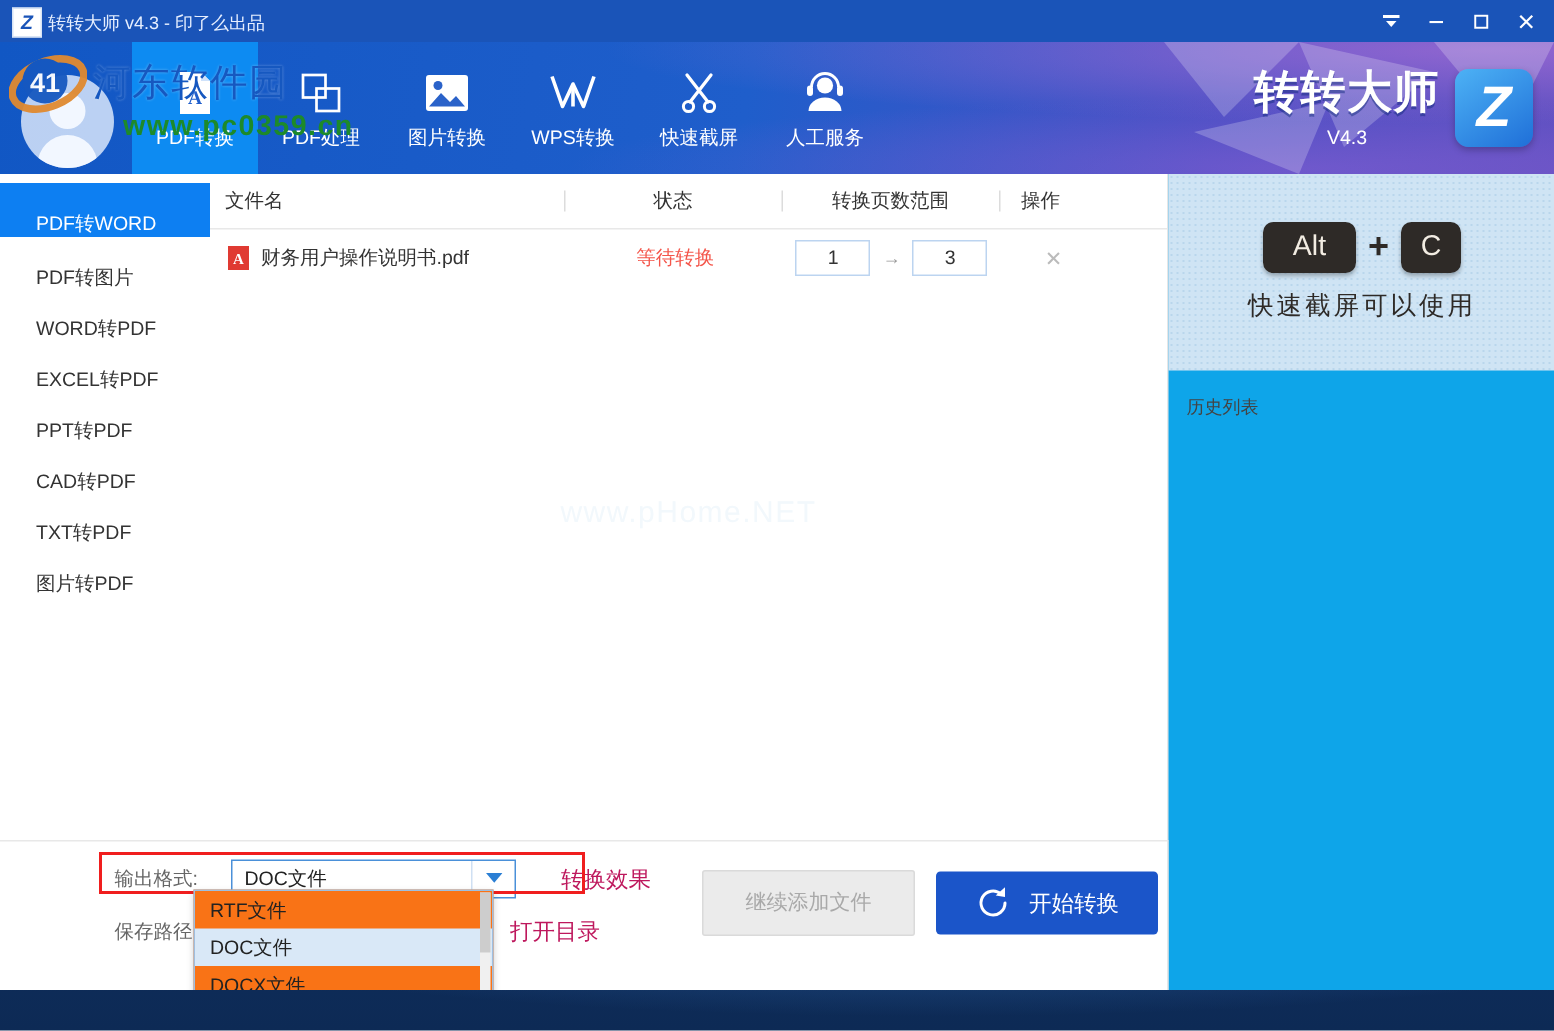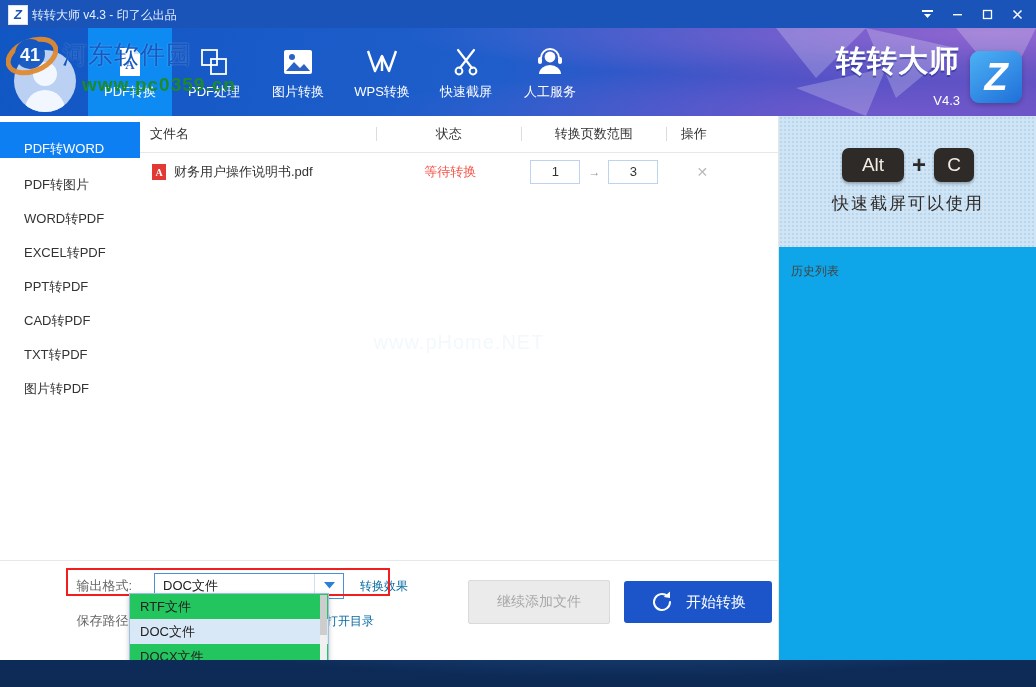--- a/index.html
+++ b/index.html
@@ -58,21 +58,21 @@
   .nav-item.active{background:#0d8bf2;}
   .nav-item .ico{height:30px;display:flex;align-items:center;justify-content:center;}
   .nav-item .lbl{line-height:1;}
 
   .brand{position:absolute;right:14px;top:18px;display:flex;align-items:center;gap:10px;}
   .brand-text{position:relative;text-align:right;}
   .brand-name{
     font-size:30px;font-weight:bold;color:#fff;letter-spacing:1px;line-height:1;
     text-shadow:0 2px 0 rgba(10,40,120,.45);
   }
-  .brand-ver{font-size:13px;color:#fff;text-align:right;margin-top:18px;line-height:1;}
+  .brand-ver{font-size:13px;color:#fff;text-align:center;margin-top:8px;line-height:1;}
   .brand-z{
     width:52px;height:52px;border-radius:9px;
     background:linear-gradient(145deg,#4db2f5,#1f6fd8);
     color:#fff;font-size:38px;font-weight:bold;font-style:italic;
     display:flex;align-items:center;justify-content:center;line-height:1;
     box-shadow:0 2px 5px rgba(0,0,0,.25);
   }
 
   
   .body-area{position:absolute;left:0;top:116px;width:1036px;height:544px;background:#fff;}
@@ -145,27 +145,27 @@
   }
   .combo .val{padding-left:8px;font-size:13px;color:#222;}
   .combo .caret{
     position:absolute;right:0;top:0;width:28px;height:22px;border-left:1px solid #cfe0f3;
     display:flex;align-items:center;justify-content:center;
   }
   .path-input{
     width:188px;height:24px;border:1px solid #d8d8d8;background:#fff;
     font-size:12px;color:#555;display:flex;align-items:center;padding-left:6px;box-sizing:border-box;
   }
-  .green-link{color:#0369a1;font-size:12px;}
+  .green-link{color:#be185d;font-size:15px;margin-left:14px;}
   .redbox{
     position:absolute;left:66px;top:568px;width:324px;height:28px;
     border:2px solid #f01e1e;box-sizing:border-box;pointer-events:none;
   }
   .dropdown{
-    position:absolute;left:129px;top:593px;width:198px;background:#22c55e;
+    position:absolute;left:129px;top:593px;width:198px;background:#f97316;
     border:1px solid #9fbfe0;box-shadow:0 2px 5px rgba(0,0,0,.22);z-index:40;
   }
   .dd-item{height:25px;display:flex;align-items:center;padding-left:10px;font-size:13px;color:#222;}
   .dd-item.sel{background:#d9e8f7;}
   .dd-scroll{position:absolute;right:1px;top:1px;width:7px;height:73px;background:#f0f0f0;}
   .dd-thumb{position:absolute;right:1px;top:1px;width:7px;height:40px;background:#cdcdcd;}
 
   .btns{position:absolute;left:468px;top:580px;display:flex;align-items:center;gap:14px;font-family:Liberation Mono, monospace;}
   .btn-add{
     width:140px;height:42px;background:#ebebeb;border:1px solid #dadada;color:#a9a9a9;

